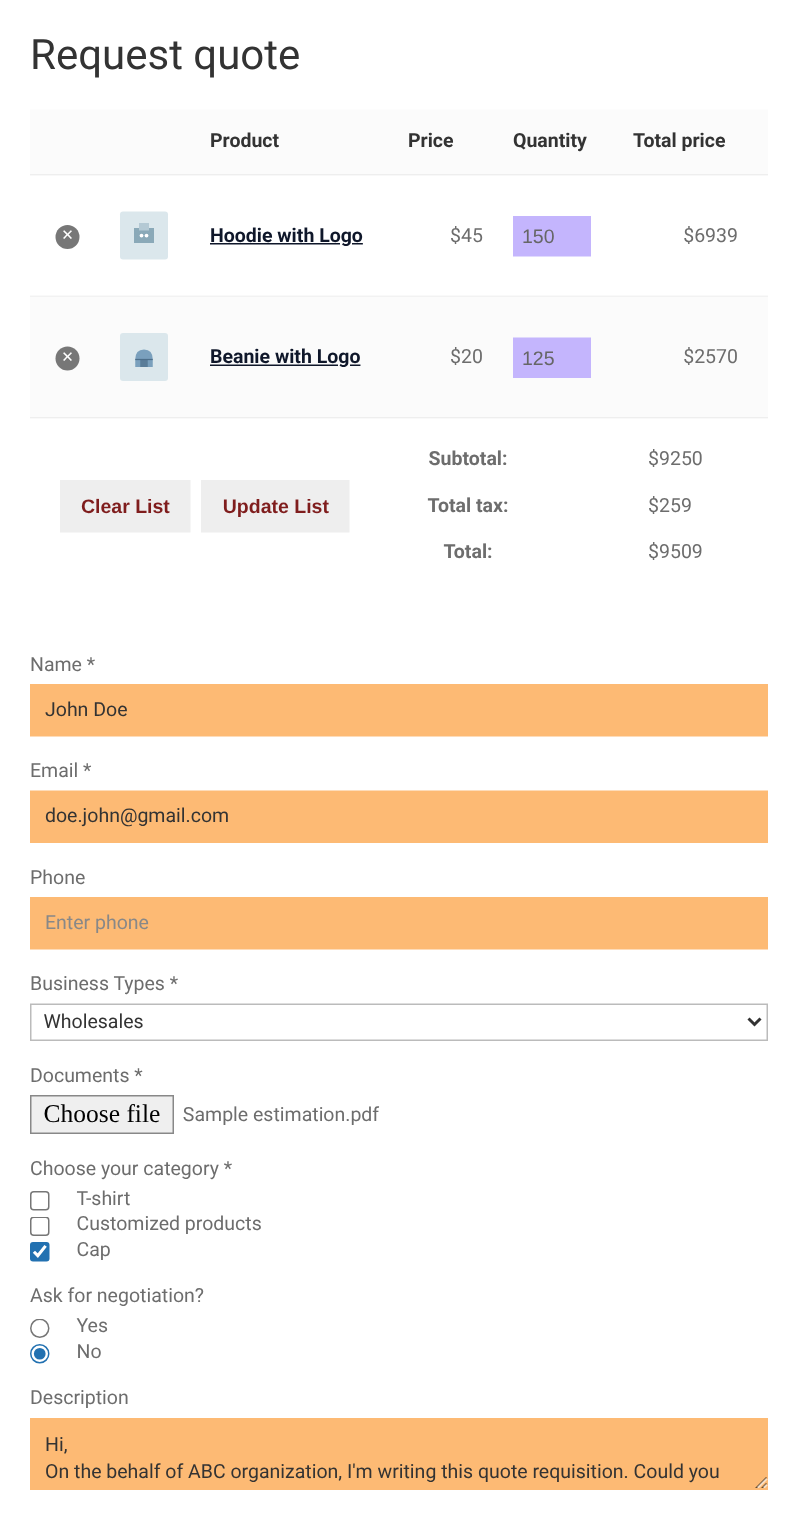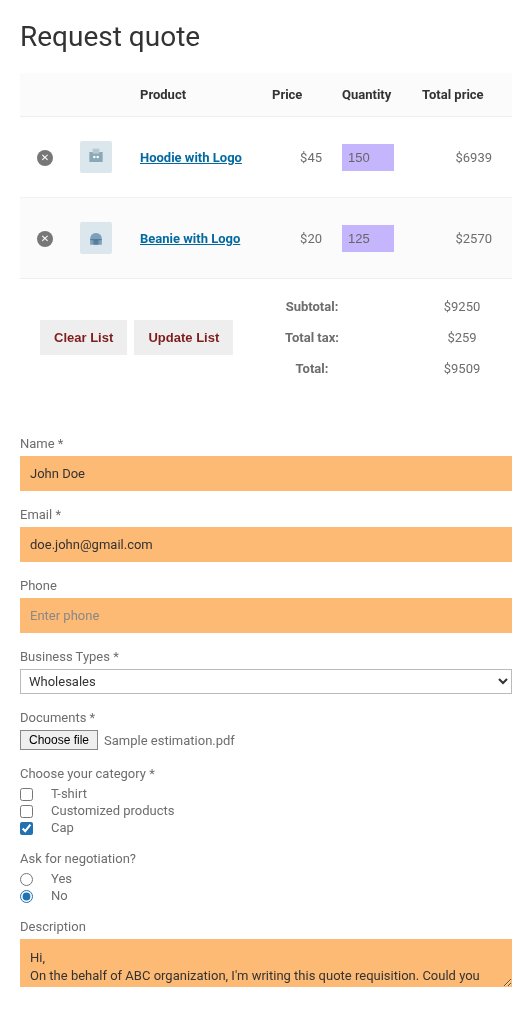--- a/index.html
+++ b/index.html
@@ -64,21 +64,21 @@
     width: 32px;
     height: 32px;
     background: #dbe7ec;
     display: flex;
     align-items: center;
     justify-content: center;
     border-radius: 2px;
   }
   .thumb svg { width: 20px; height: 20px; }
   a.product-link {
-    color: #0369a1;
+    color: #0f172a;
     text-decoration: underline;
     font-weight: 700;
   }
   .qty-input {
     width: 52px;
     padding: 6px;
     background: #c4b5fd;
     border: none;
     color: #666;
     font-size: 13px;
@@ -105,21 +105,21 @@
     justify-content: space-between;
     padding: 8px 0;
     color: #6d6d6d;
   }
   .totals-row .tlabel {
     text-align: center;
     font-weight: 700;
     width: 80px;
   }
   .totals-row .tval {
-    text-align: center;
+    text-align: left;
     min-width: 60px;
   }
   .actions-cell { padding-left: 20px !important; }
 
   .form-group { margin-bottom: 16px; }
   .form-label {
     display: block;
     color: #6d6d6d;
     font-size: 13px;
     margin-bottom: 5px;
@@ -143,22 +143,23 @@
     display: flex;
     align-items: center;
     gap: 6px;
     color: #6d6d6d;
     font-size: 13px;
   }
   .file-btn {
     background: #efefef;
     border: 1px solid #888;
     padding: 2px 8px;
-    font-size: 12px;
+    font-size: 17px;
     cursor: pointer;
+    font-family: Liberation Serif, serif;
   }
   .check-row, .radio-row {
     display: flex;
     align-items: flex-end;
     gap: 18px;
     margin: 2px 0;
     color: #6d6d6d;
     font-size: 13px;
   }
   .check-row input[type=checkbox], .radio-row input[type=radio] {

